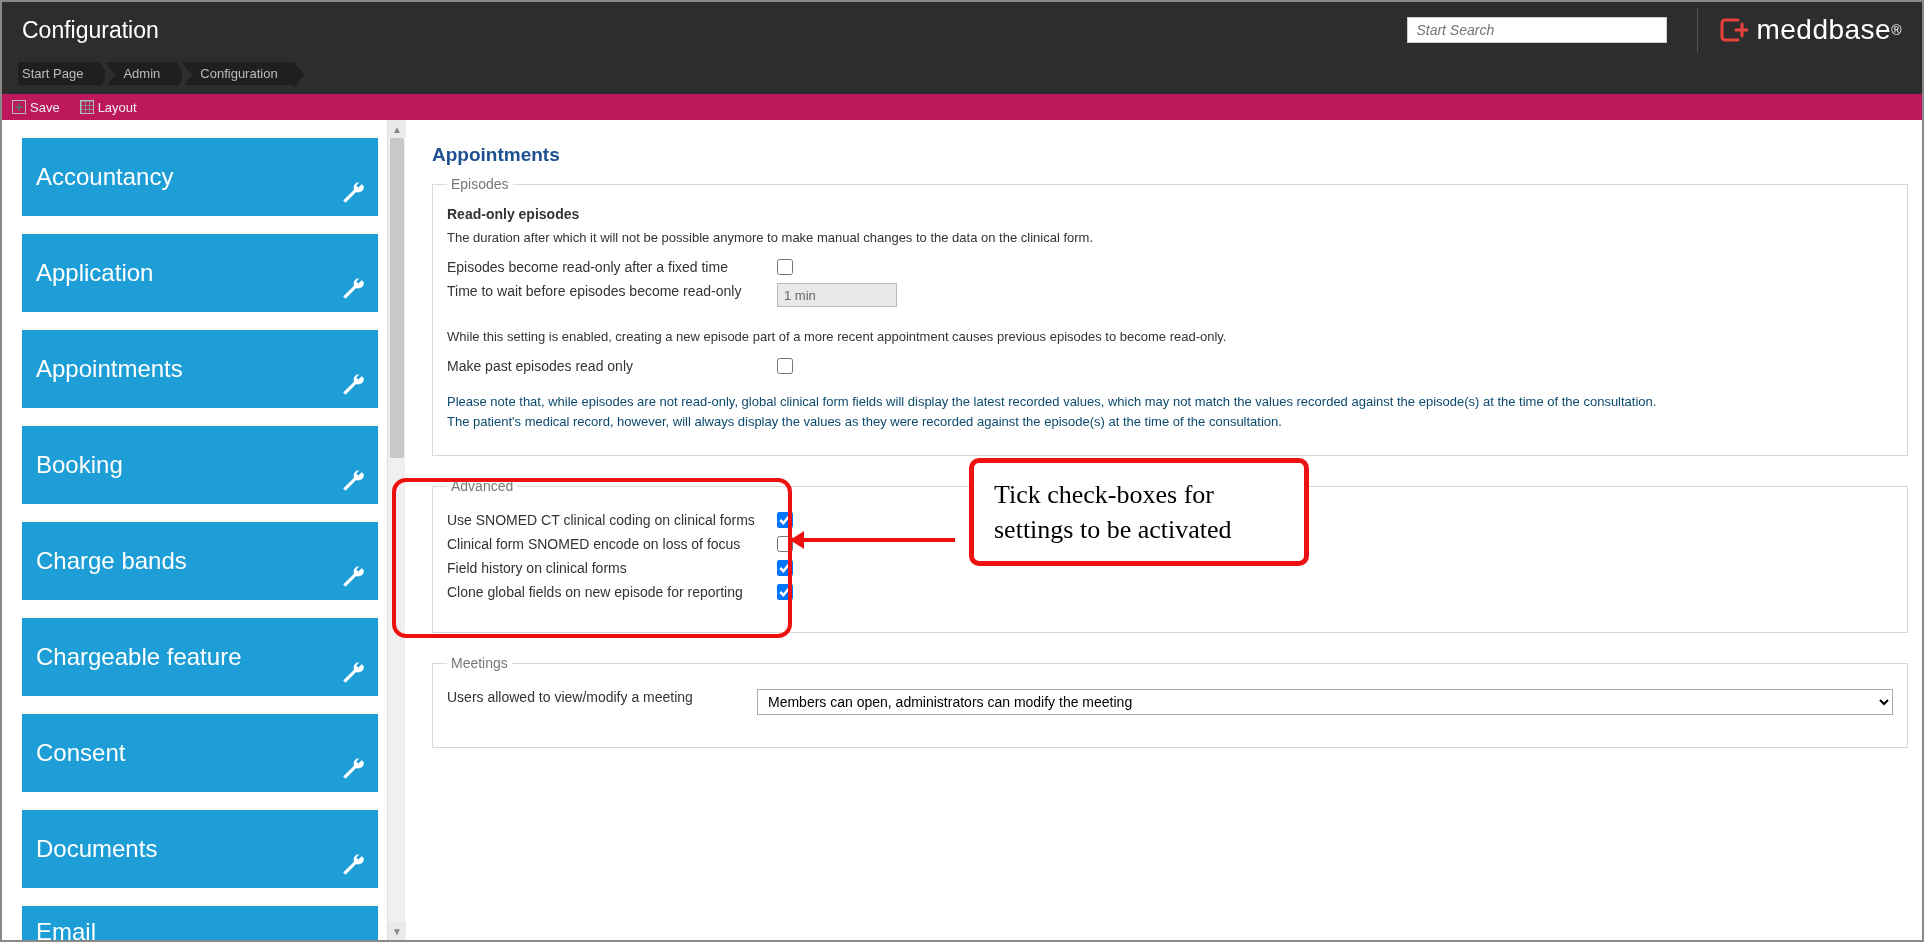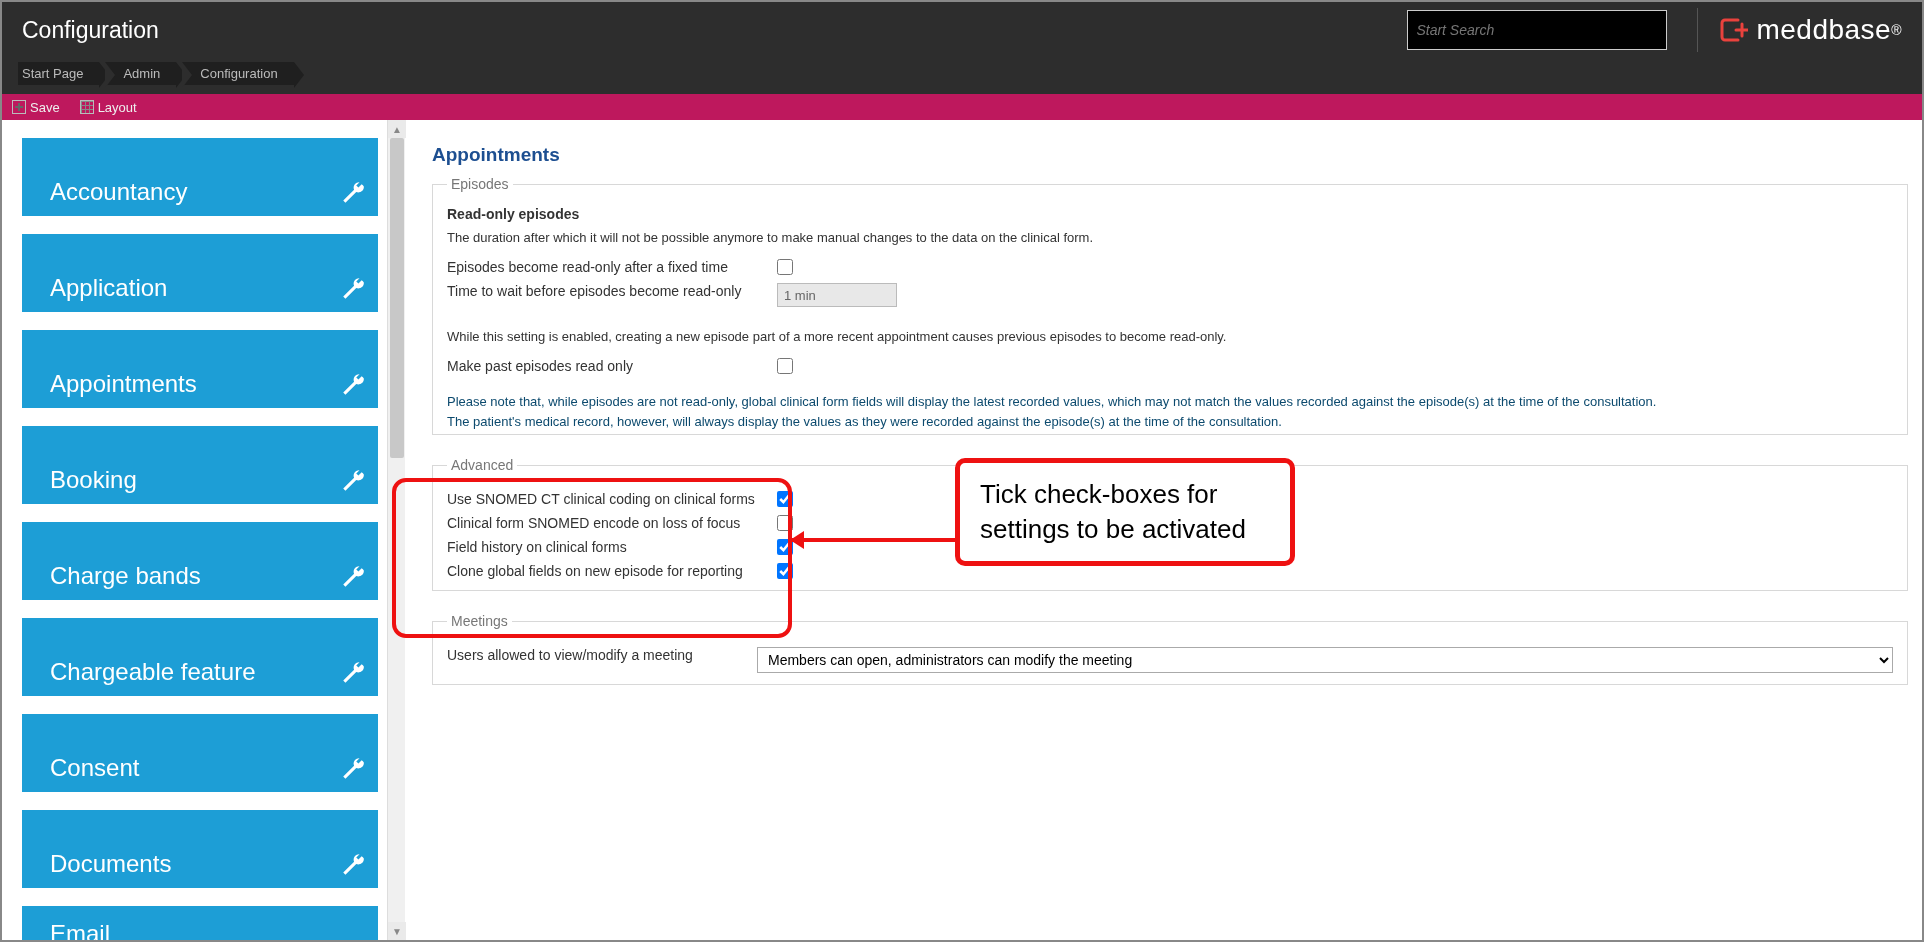--- a/index.html
+++ b/index.html
@@ -32,22 +32,22 @@
   }
   .page-title {
     font-size: 23px;
     font-weight: 400;
     color: #fff;
     flex: 0 0 auto;
   }
   .spacer { flex: 1 1 auto; }
   .search-box {
     width: 260px;
-    height: 40px;
-    background: #000000;
+    height: 26px;
+    background: #ffffff;
     border: 1px solid #ccc;
     padding: 3px 8px;
     font-style: italic;
     color: #888;
     font-size: 14px;
     margin-right: 30px;
   }
   .vsep {
     width: 1px;
     height: 44px;
@@ -140,26 +140,26 @@
     width: 390px;
     background: #fff;
     padding: 18px 14px 0 20px;
     overflow: hidden;
   }
   .side-item {
     background: #1d9ed6;
     color: #fff;
     height: 78px;
     margin-bottom: 18px;
-    padding: 10px 28px;
+    padding: 10px 14px;
     position: relative;
     cursor: pointer;
     display: flex;
     flex-direction: column;
-    justify-content: flex-end;
+    justify-content: center;
   }
   .side-item .label {
     font-size: 24px;
     font-weight: 400;
   }
   .side-item .wrench {
     position: absolute;
     right: 12px;
     bottom: 10px;
     width: 26px;
@@ -204,21 +204,21 @@
   }
   .section-title {
     color: #1d4f91;
     font-size: 19px;
     font-weight: 700;
     margin-bottom: 10px;
   }
 
   fieldset.group {
     border: 1px solid #d8d8d8;
-    padding: 10px 14px 3px 14px;
+    padding: 10px 14px 24px 14px;
     margin-bottom: 22px;
     position: relative;
   }
   fieldset.group > legend {
     color: #777;
     font-size: 14px;
     padding: 0 4px;
   }
   .sub-heading {
     font-weight: 700;
@@ -464,18 +464,18 @@
       <div class="form-row">
         <div class="lbl" style="width:310px">Users allowed to view/modify a meeting</div>
         <select class="select-wide">
           <option selected="">Members can open, administrators can modify the meeting</option>
         </select>
       </div>
     </fieldset>
 
     <div class="callout-frame" style="left:0px; top:358px; width:400px; height:160px;"></div>
     <div class="callout-arrow" style="left:400px; top:418px; width:163px;"></div>
-    <div class="callout-box" style="left:563px; top:338px;">
+    <div class="callout-box" style="left:577px; top:338px;font-family:Liberation Serif, serif;">
       <span>Tick check-boxes for settings to be activated</span>
     </div>
 
   </div>
 </div>
 
 </body></html>

